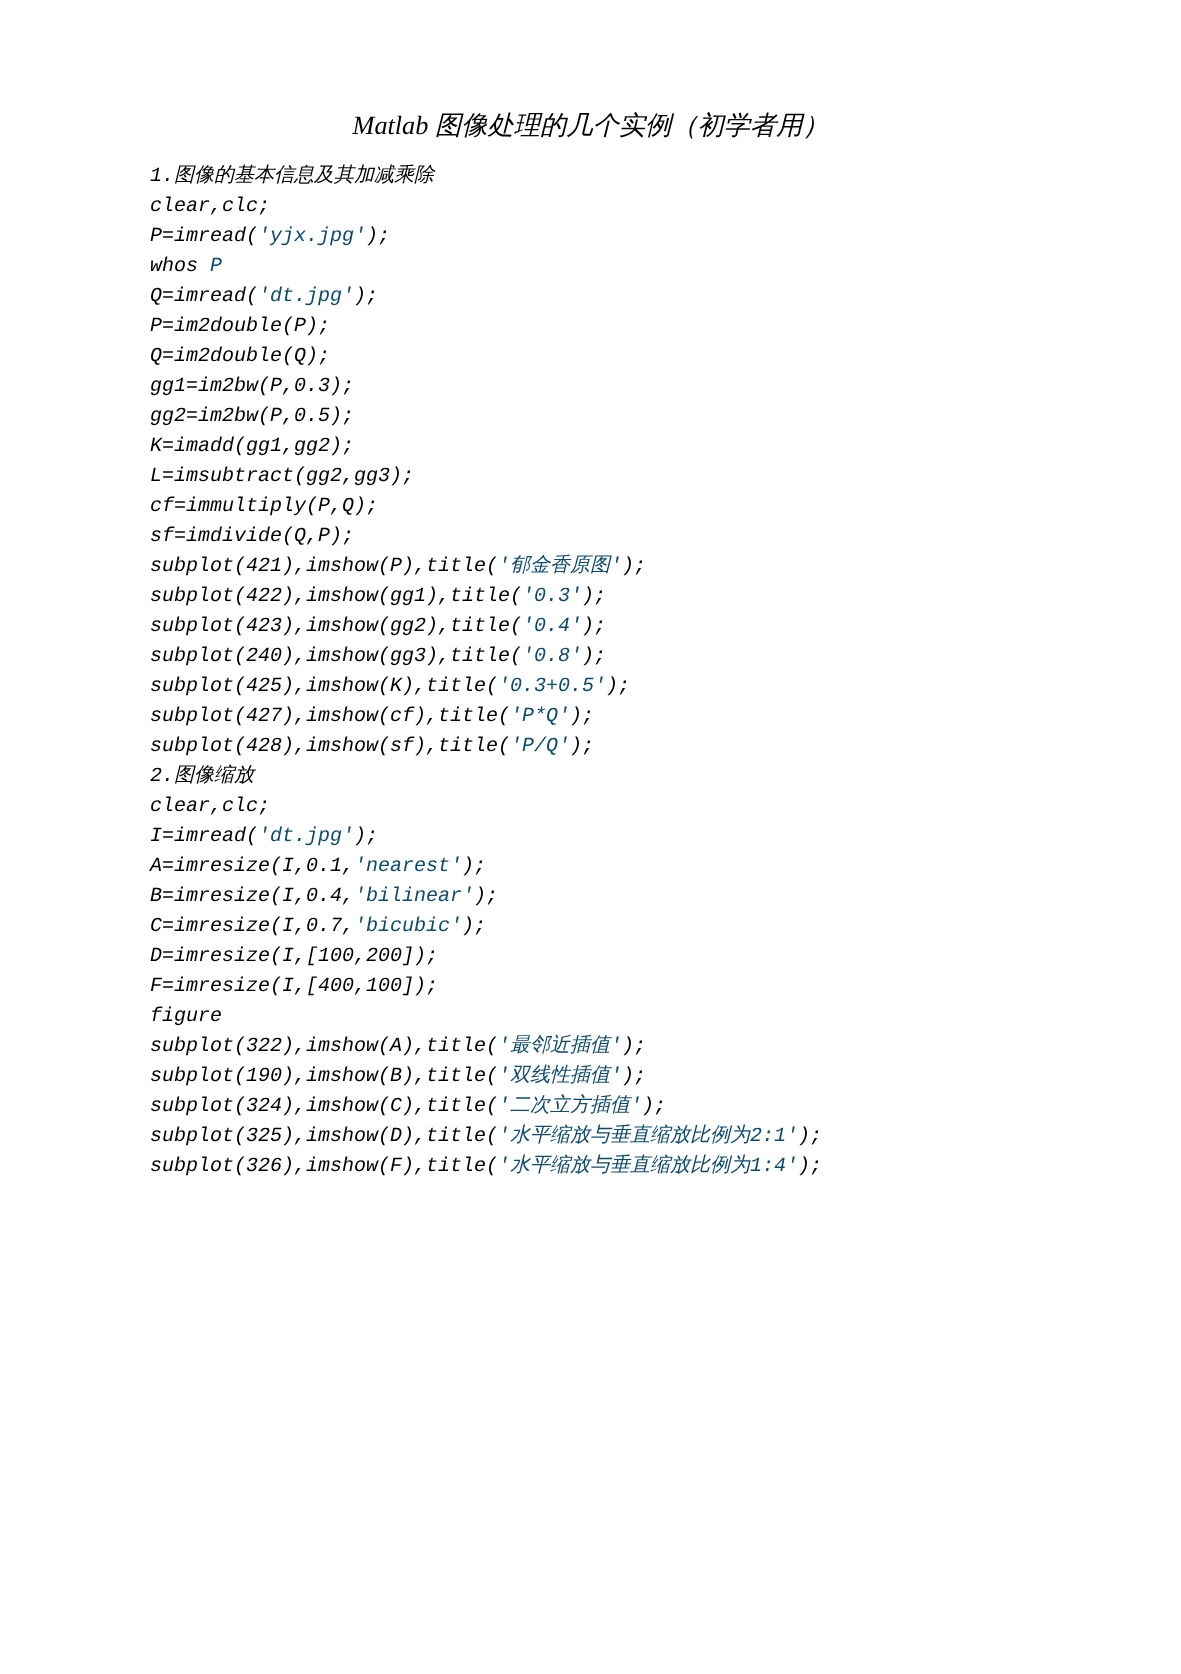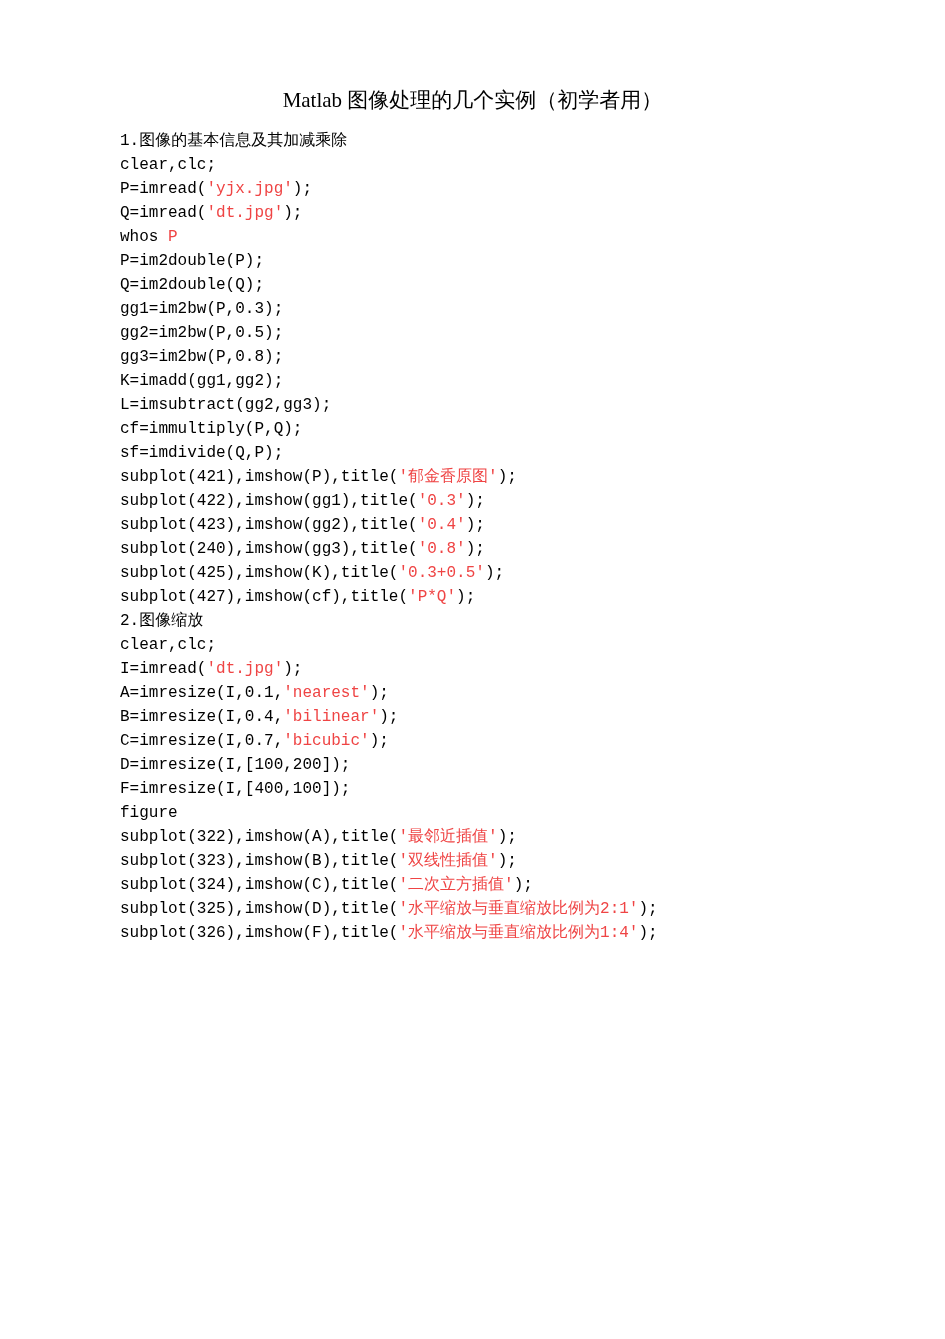--- a/index.html
+++ b/index.html
@@ -6,20 +6,21 @@
       margin: 0;
       padding: 0;
       background: #fff;
       font-family: "SimSun", "宋体", serif;
       width: 945px;
     }
     .page {
       padding: 85px 120px 60px 120px;
       font-size: 16px;
       line-height: 1.5;
+      font-style: italic;
     }
     .title {
       text-align: center;
       font-size: 21px;
       font-family: "SimSun", "宋体", serif;
       margin: 0 0 12px 0;
       font-weight: normal;
     }
     .section-heading {
       color: #000;
@@ -27,60 +28,60 @@
       font-family: "SimSun", "宋体", serif;
       white-space: pre;
     }
     .code-line {
       font-family: Consolas, "Courier New", monospace;
       color: #000;
       margin: 0;
       white-space: pre-wrap;
       line-height: 1.5;
     }
-    .str { color: #ef4444; }
+    .str { color: #0c4a6e; }
   </style>
 </head>
 <body>
 
 <div class="page">
 
   <h1 class="title">Matlab 图像处理的几个实例（初学者用）</h1>
 
   <p class="section-heading code-line">1.图像的基本信息及其加减乘除</p>
 
   <p class="code-line">clear,clc;</p>
   <p class="code-line"><span>P=imread(</span><span class="str">'yjx.jpg'</span><span>);</span></p>
+  <p class="code-line"><span>whos </span><span class="str">P</span></p>
   <p class="code-line"><span>Q=imread(</span><span class="str">'dt.jpg'</span><span>);</span></p>
-  <p class="code-line"><span>whos </span><span class="str">P</span></p>
   <p class="code-line">P=im2double(P);</p>
   <p class="code-line">Q=im2double(Q);</p>
   <p class="code-line">gg1=im2bw(P,0.3);</p>
   <p class="code-line">gg2=im2bw(P,0.5);</p>
-  <p class="code-line">gg3=im2bw(P,0.8);</p>
   <p class="code-line">K=imadd(gg1,gg2);</p>
   <p class="code-line">L=imsubtract(gg2,gg3);</p>
   <p class="code-line">cf=immultiply(P,Q);</p>
   <p class="code-line">sf=imdivide(Q,P);</p>
   <p class="code-line"><span>subplot(421),imshow(P),title(</span><span class="str">'郁金香原图'</span><span>);</span></p>
   <p class="code-line"><span>subplot(422),imshow(gg1),title(</span><span class="str">'0.3'</span><span>);</span></p>
   <p class="code-line"><span>subplot(423),imshow(gg2),title(</span><span class="str">'0.4'</span><span>);</span></p>
   <p class="code-line"><span>subplot(240),imshow(gg3),title(</span><span class="str">'0.8'</span><span>);</span></p>
   <p class="code-line"><span>subplot(425),imshow(K),title(</span><span class="str">'0.3+0.5'</span><span>);</span></p>
   <p class="code-line"><span>subplot(427),imshow(cf),title(</span><span class="str">'P*Q'</span><span>);</span></p>
+  <p class="code-line"><span>subplot(428),imshow(sf),title(</span><span class="str">'P/Q'</span><span>);</span></p>
 
   <p class="section-heading code-line">2.图像缩放</p>
 
   <p class="code-line">clear,clc;</p>
   <p class="code-line"><span>I=imread(</span><span class="str">'dt.jpg'</span><span>);</span></p>
   <p class="code-line"><span>A=imresize(I,0.1,</span><span class="str">'nearest'</span><span>);</span></p>
   <p class="code-line"><span>B=imresize(I,0.4,</span><span class="str">'bilinear'</span><span>);</span></p>
   <p class="code-line"><span>C=imresize(I,0.7,</span><span class="str">'bicubic'</span><span>);</span></p>
   <p class="code-line">D=imresize(I,[100,200]);</p>
   <p class="code-line">F=imresize(I,[400,100]);</p>
   <p class="code-line">figure</p>
   <p class="code-line"><span>subplot(322),imshow(A),title(</span><span class="str">'最邻近插值'</span><span>);</span></p>
-  <p class="code-line"><span>subplot(323),imshow(B),title(</span><span class="str">'双线性插值'</span><span>);</span></p>
+  <p class="code-line"><span>subplot(190),imshow(B),title(</span><span class="str">'双线性插值'</span><span>);</span></p>
   <p class="code-line"><span>subplot(324),imshow(C),title(</span><span class="str">'二次立方插值'</span><span>);</span></p>
   <p class="code-line"><span>subplot(325),imshow(D),title(</span><span class="str">'水平缩放与垂直缩放比例为2:1'</span><span>);</span></p>
   <p class="code-line"><span>subplot(326),imshow(F),title(</span><span class="str">'水平缩放与垂直缩放比例为1:4'</span><span>);</span></p>
 
 </div>
 
 </body></html>

